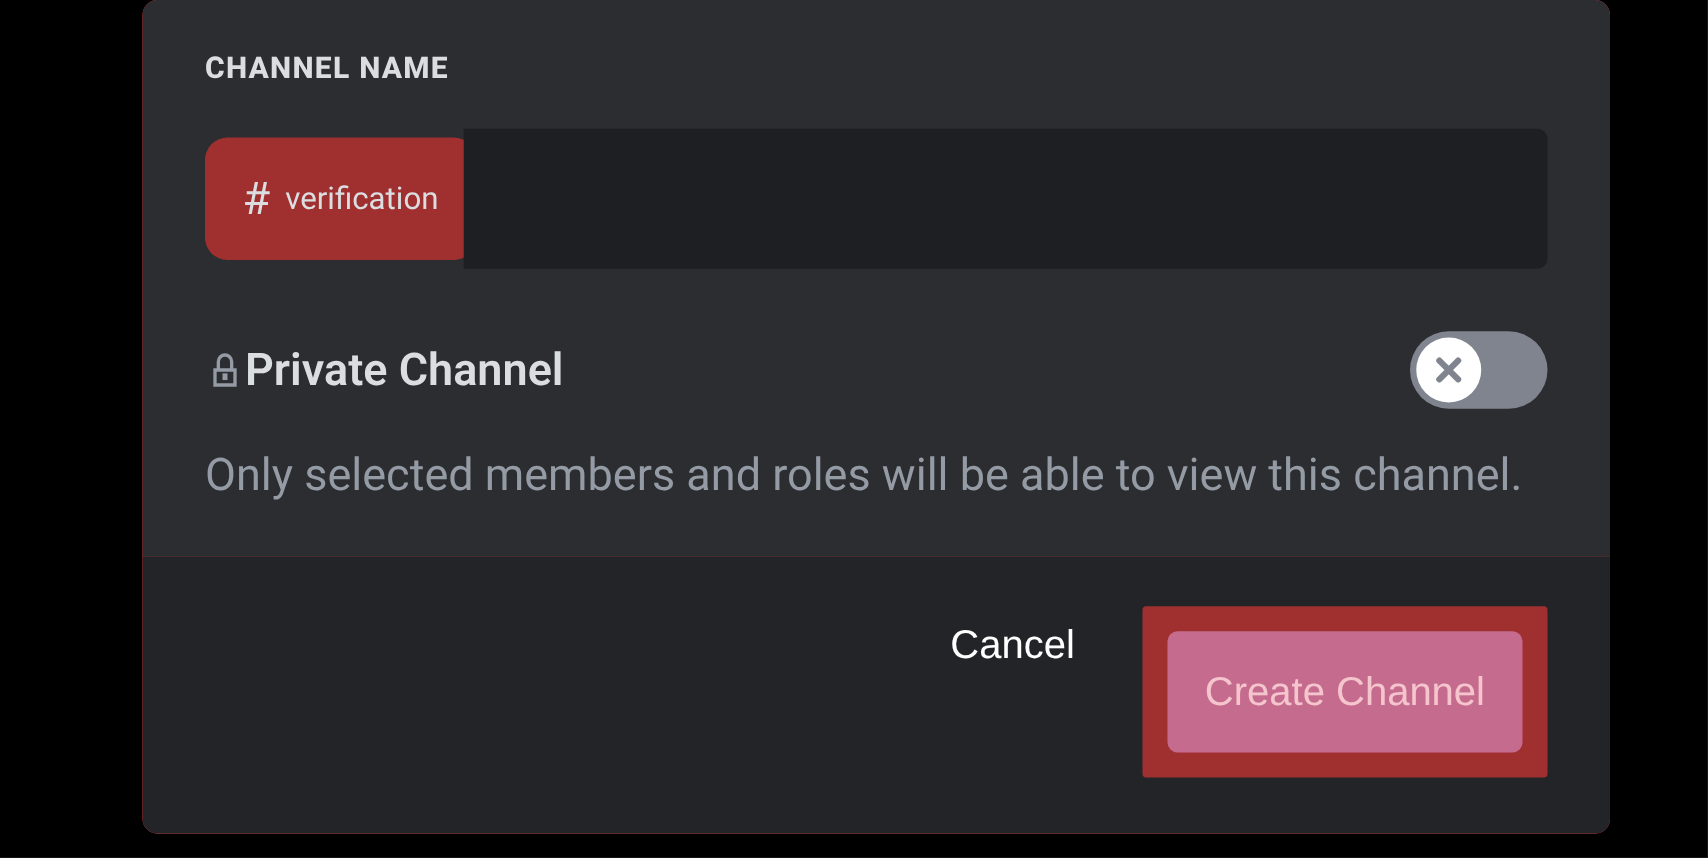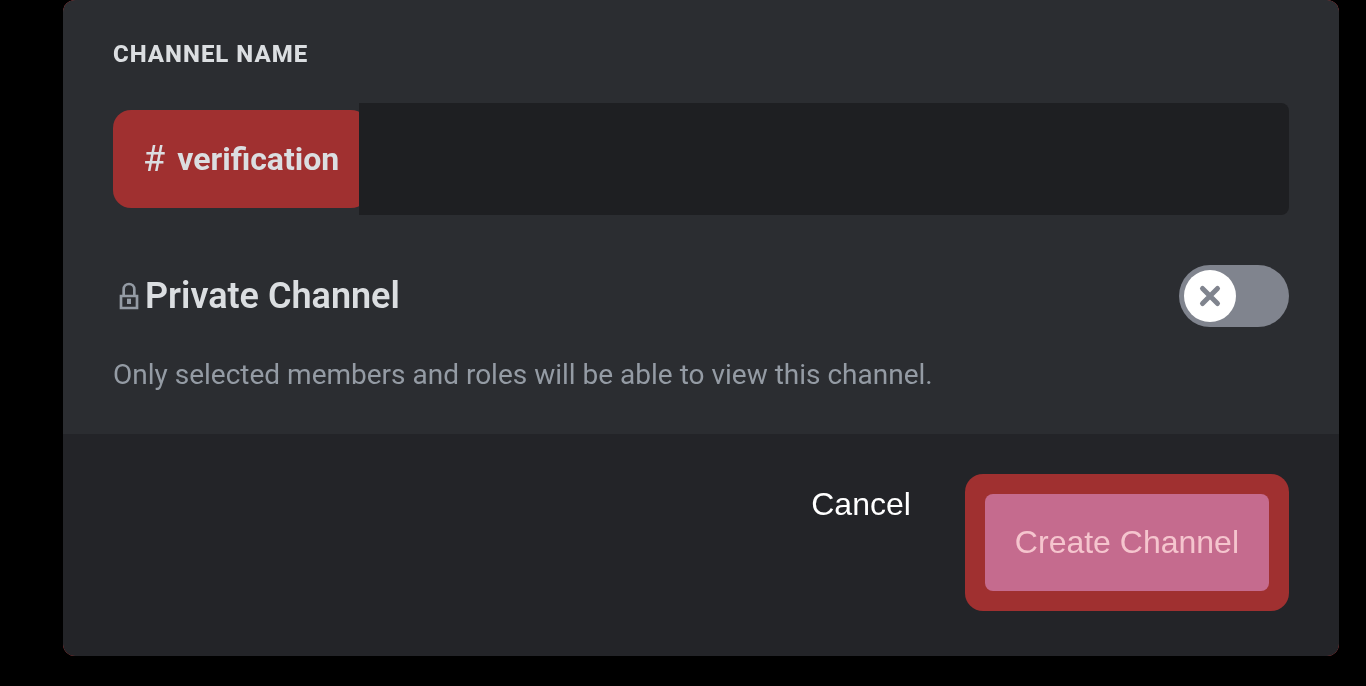--- a/index.html
+++ b/index.html
@@ -15,21 +15,21 @@
       height: 686px;
       overflow: hidden;
       display: flex;
       align-items: flex-start;
       justify-content: center;
     }
     
     .modal {
       background-color: #ef4444;
       border-radius: 12px;
-      width: 1276px;
+      width: 1174px;
       margin-top: 0;
       overflow: hidden;
       margin-left: 36px;
     }
     
     .modal-body {
       padding: 40px 50px 30px 50px;
       background-color: #2b2d31;
     }
     
@@ -56,23 +56,23 @@
       gap: 12px;
     }
     
     .hash-symbol {
       font-size: 36px;
       color: #dbdee1;
       font-weight: 400;
     }
     
     .input-value {
-      font-size: 32px;
-      color: #dbdee1;
-      font-weight: 700;
+      font-size: 25px;
+      color: #dbdee1;
+      font-weight: 400;
     }
     
     .input-remainder {
       flex: 1;
       background-color: #1e1f22;
       height: 112px;
       margin-left: -10px;
       border-radius: 0 8px 8px 0;
     }
     
@@ -126,21 +126,21 @@
       align-items: center;
       justify-content: center;
     }
     
     .toggle-knob svg {
       width: 30px;
       height: 30px;
     }
     
     .private-description {
-      font-size: 28px;
+      font-size: 36px;
       color: #949ba4;
       line-height: 1.4;
     }
     
     .modal-footer {
       background-color: #232428;
       padding: 40px 50px 45px 50px;
       display: flex;
       justify-content: flex-end;
       align-items: flex-start;
@@ -152,21 +152,21 @@
       border: none;
       color: #ffffff;
       font-size: 32px;
       font-weight: 500;
       cursor: pointer;
       padding: 12px 24px;
     }
     
     .create-highlight {
       background-color: #a03030;
-      border-radius: 18px;
+      border-radius: 3px;
       padding: 20px;
     }
     
     .create-button {
       background-color: #c56b8e;
       border: none;
       color: #f5c5ce;
       font-size: 32px;
       font-weight: 500;
       cursor: pointer;

